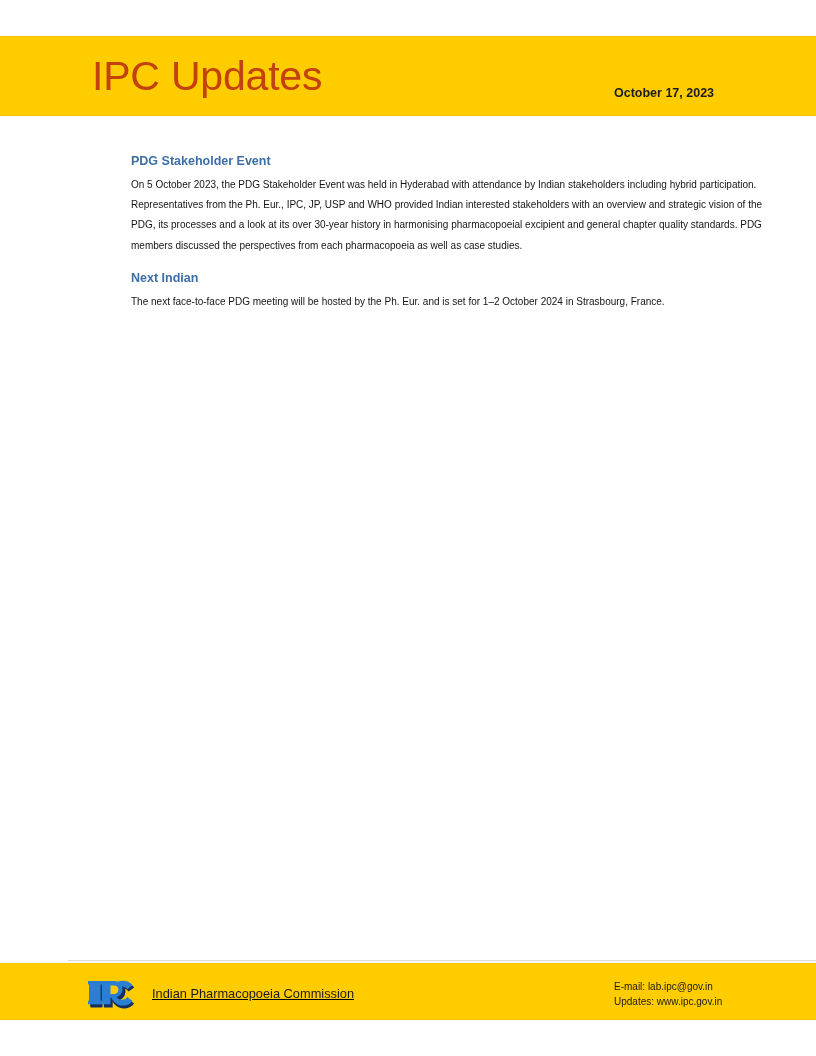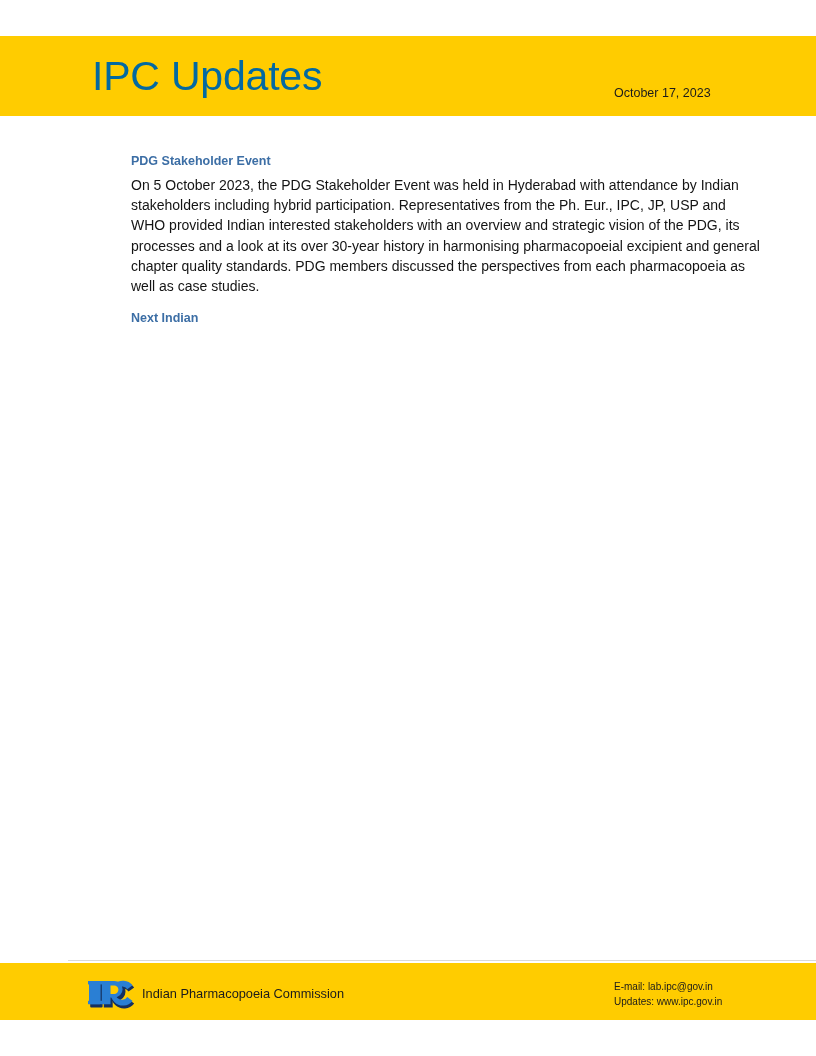--- a/index.html
+++ b/index.html
@@ -32,31 +32,31 @@
     height: 80px;
     background: #ffcc00;
   }
   .header-title {
     position: absolute;
     left: 92px;
     top: 50px;
     font-size: 41px;
     line-height: 52px;
     font-weight: 400;
-    color: #0369a1;
+    color: #c2410c;
     letter-spacing: -0.2px;
     white-space: nowrap;
   }
   .header-date {
     position: absolute;
     left: 614px;
     top: 85px;
     font-size: 12.5px;
     line-height: 16px;
-    font-weight: 400;
+    font-weight: 700;
     color: #1b1b1b;
     white-space: nowrap;
   }
 
   
   .content {
     position: absolute;
     left: 95px;
     top: 152px;
     width: 632px;
@@ -66,21 +66,21 @@
     margin-top: 13px;
   }
   .section-heading {
     font-size: 12.5px;
     line-height: 18px;
     font-weight: bold;
     color: #3c6ea5;
     margin: 0 0 5px 0;
   }
   .section-body {
-    font-size: 14px;
+    font-size: 10px;
     line-height: 20.2px;
     font-weight: 400;
     color: #141414;
     margin: 0;
     text-align: left;
   }
 
   
   .footer-rule {
     position: absolute;
@@ -97,21 +97,22 @@
     width: 816px;
     height: 57px;
     background: #ffcc00;
   }
   .footer-left {
     position: absolute;
     left: 88px;
     top: 978px;
     display: flex;
     align-items: center;
-    gap: 7px;
+    gap: 17px;
+    text-decoration: underline;
   }
   .ipc-logo {
     width: 47px;
     height: 32px;
     display: block;
   }
   .footer-org {
     font-size: 12.8px;
     line-height: 18px;
     color: #1b1b1b;
@@ -141,20 +142,21 @@
 
   <div class="content">
 
     <div class="section">
       <p class="section-heading">PDG Stakeholder Event</p>
       <p class="section-body">On 5 October 2023, the PDG Stakeholder Event was held in Hyderabad with attendance by Indian stakeholders including hybrid participation. Representatives from the Ph. Eur., IPC, JP, USP and WHO provided Indian interested stakeholders with an overview and strategic vision of the PDG, its processes and a look at its over 30-year history in harmonising pharmacopoeial excipient and general chapter quality standards. PDG members discussed the perspectives from each pharmacopoeia as well as case studies.</p>
     </div>
 
     <div class="section">
       <p class="section-heading">Next Indian</p>
+      <p class="section-body">The next face-to-face PDG meeting will be hosted by the Ph. Eur. and is set for 1–2 October 2024 in Strasbourg, France.</p>
     </div>
 
   </div>
 
   <div class="footer-rule"></div>
   <div class="footer-band"></div>
 
   <div class="footer-left">
     <span>
       <svg class="ipc-logo" viewBox="0 0 47 32" xmlns="http://www.w3.org/2000/svg" aria-hidden="true">

